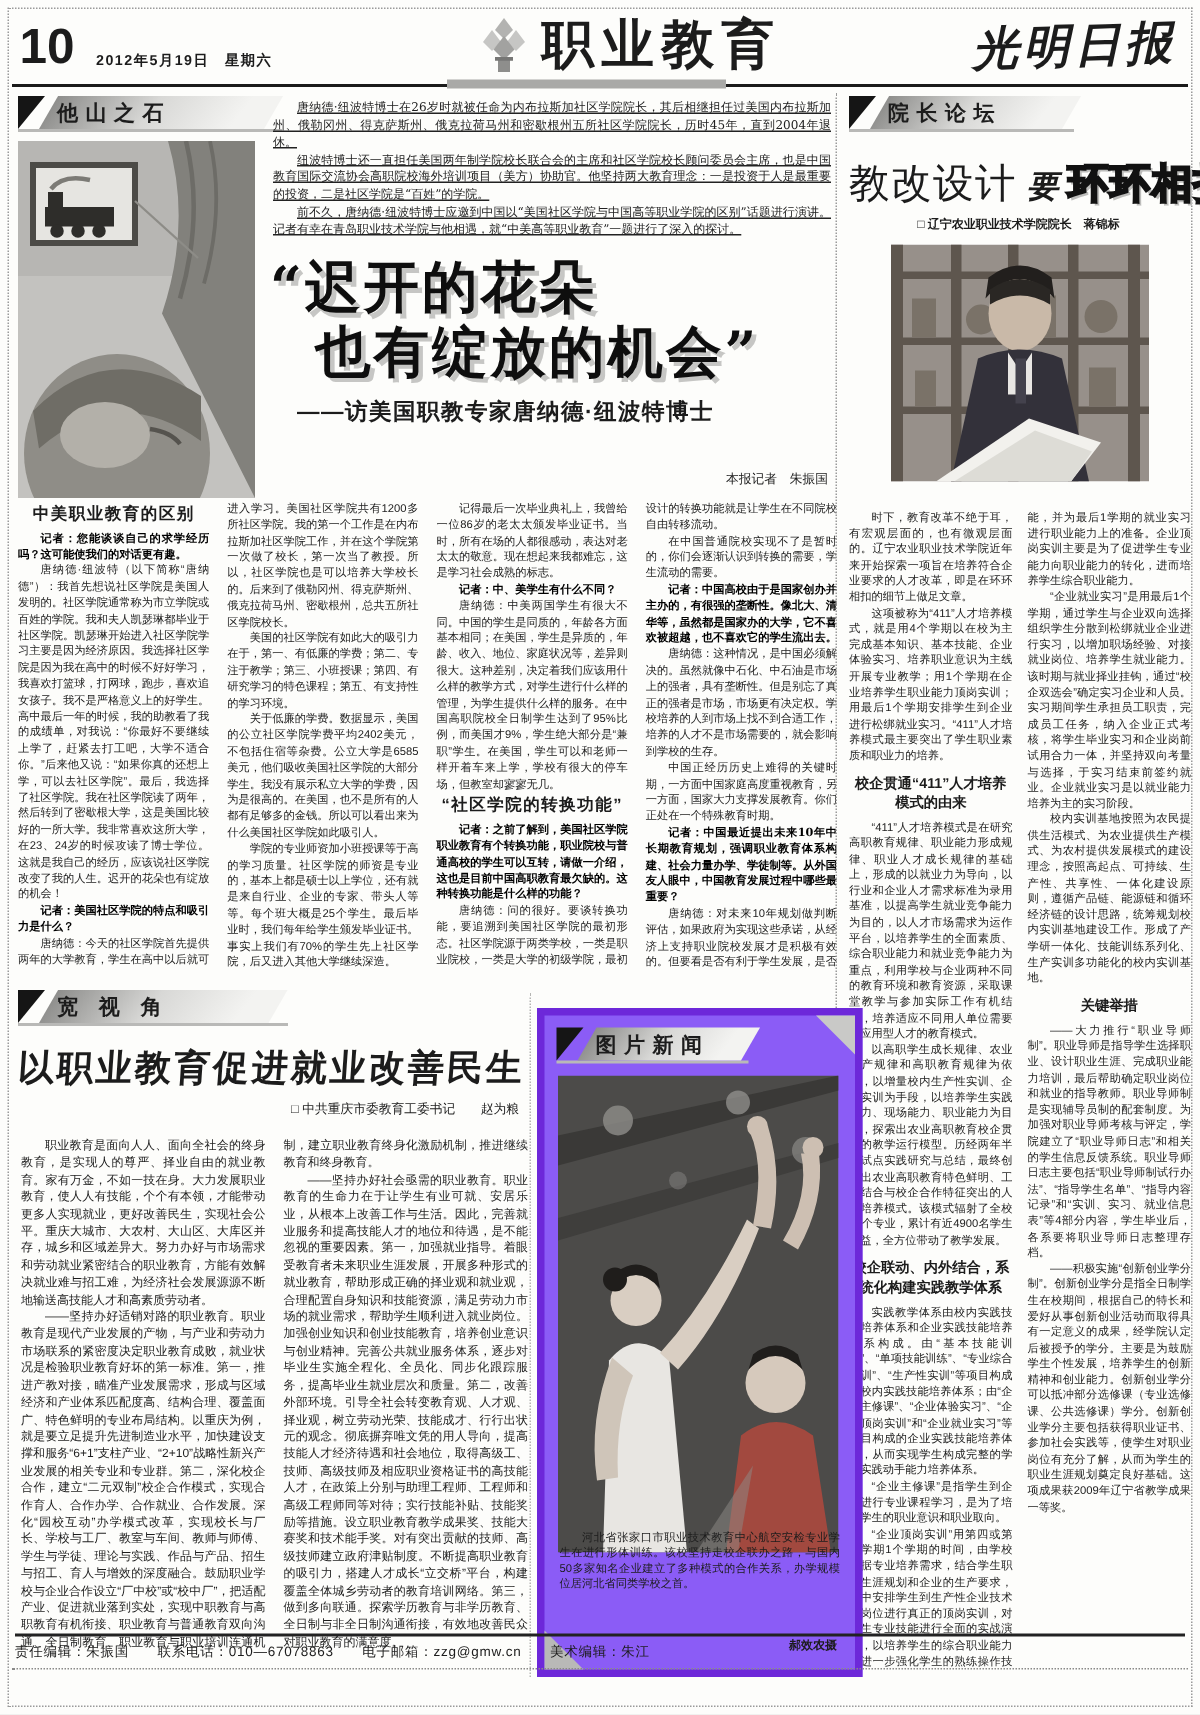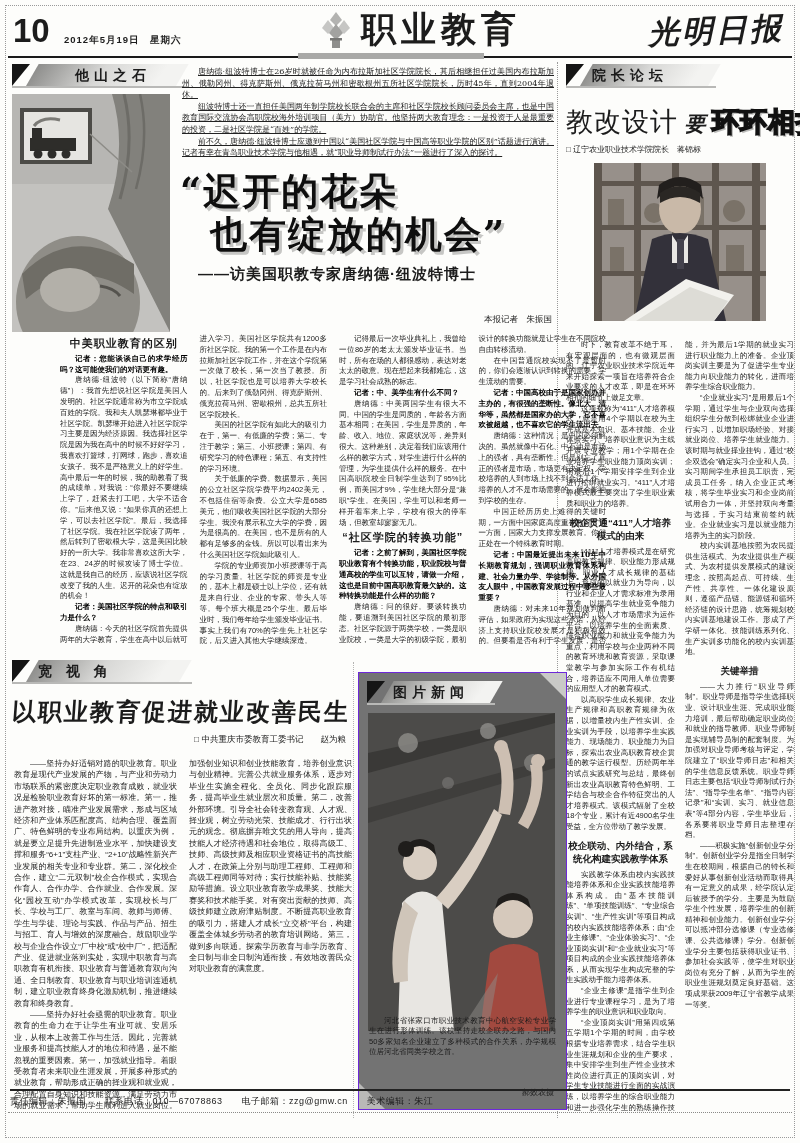--- a/index.html
+++ b/index.html
@@ -18,75 +18,75 @@
   .header-bar{position:absolute;left:298px;top:53px;width:186px;height:6px;background:#a9a9a7;}
 
   
   .tab{position:relative;height:22px;overflow:visible;border-bottom:2px solid #b9b9b7;}
   .tab .tri{position:absolute;left:0;top:0;width:0;height:0;border-top:22px solid #151515;border-right:18px solid transparent;}
   .tab .bar{position:absolute;left:14px;top:0;width:85%;height:22px;background:linear-gradient(100deg,#8e8e8c,#d8d8d6 45%,#f3f3f1 85%);
             transform:skewX(-30deg);transform-origin:bottom left;}
   .tab .lbl{position:relative;z-index:1;font-weight:900;font-size:14px;line-height:22px;padding-left:26px;letter-spacing:5px;}
 
   
-  .tashan{position:absolute;left:12px;top:64px;width:176px;text-align:center;}
+  .tashan{position:absolute;left:12px;top:64px;width:176px;}
   .tashan svg{display:block;margin-top:6px;}
 
   
   .intro{position:absolute;left:182px;top:66px;width:372px;font-family:"DejaVu Serif",serif;
          font-size:8px;line-height:11.6px;text-align:justify;color:#222;text-decoration:underline;}
   .intro p{margin:0;text-indent:2em;}
   .feature{position:absolute;left:180px;top:170px;width:376px;height:156px;}
   .hl{font-family:"DejaVu Serif",serif;font-weight:900;font-size:37px;letter-spacing:2px;color:#0e0e0e;
       text-shadow:3px 3px 0 #c6c6c4;line-height:1.15;margin:0;}
   .hl2{padding-left:30px;}
   .feature .sub{margin:10px 0 0 18px;font-size:15px;font-weight:700;letter-spacing:1px;}
   .feature .by{position:absolute;right:4px;bottom:0;font-size:8.5px;font-family:"DejaVu Serif",serif;}
 
   
   .interview{position:absolute;left:12px;top:334px;width:546px;height:322px;
              column-count:4;column-gap:12px;column-fill:auto;overflow:hidden;
-             font-size:7.5px;line-height:10.8px;text-align:justify;margin-left:48px;}
+             font-size:7.5px;line-height:10.8px;text-align:justify;}
   .interview p,.forumtext p,.widetext p{margin:0;text-indent:2em;}
   .interview h3{font-size:11px;text-align:center;margin:4px 0 5px;letter-spacing:1px;}
   .q{font-family:"DejaVu Serif",serif;font-weight:700;color:#000;}
 
   
   .vrule-right{position:absolute;left:557px;top:62px;height:1056px;border-left:1px dotted #9a9a9a;}
   .vrule-mid{position:absolute;left:353px;top:662px;height:456px;border-left:1px dotted #b5b5b3;}
   .forum{position:absolute;left:566px;top:64px;width:228px;}
   .forum .tab{width:150px;}
   .forum-hl{margin:16px 0 4px;white-space:nowrap;}
   .forum-hl .solid{font-size:27px;font-weight:400;letter-spacing:1px;}
   .forum-hl .mid{font-size:21px;font-weight:700;font-family:"DejaVu Serif",serif;font-style:italic;padding:0 2px;}
   .forum-hl .outline{font-size:27px;font-weight:900;color:#fff;-webkit-text-stroke:1.6px #111;
                      text-shadow:2px 2px 0 #bdbdbb;letter-spacing:1px;}
-  .forum-by{text-align:left;font-size:8px;margin:2px 2px 8px 0;}
+  .forum-by{text-align:center;font-size:8px;margin:2px 2px 8px 0;font-weight:bold;}
   .forumtext{position:absolute;left:566px;top:340px;width:228px;height:778px;
              column-count:2;column-gap:10px;column-fill:auto;overflow:hidden;
              font-size:7.5px;line-height:10.6px;text-align:justify;}
   .forumtext h3{font-size:9.5px;text-align:center;margin:6px 2px 5px;line-height:13px;}
 
   
   .wide{position:absolute;left:12px;top:660px;width:340px;}
   .wide .tab{width:180px;}
   .wide-hl{margin:12px 0 6px;font-size:24px;font-weight:900;letter-spacing:2px;
            font-family:"DejaVu Serif",serif;transform:skewX(-4deg);}
   .wide-by{text-align:right;font-size:8.5px;margin:0 6px 8px 0;}
   .widetext{position:absolute;left:14px;top:758px;width:338px;height:362px;
             column-count:2;column-gap:12px;column-fill:auto;overflow:hidden;
             font-size:8px;line-height:11.4px;text-align:justify;}
 
   
-  .pnews{position:absolute;left:358px;top:672px;width:207px;height:436px;border:1px solid #6d28d9;background:#737373;}
+  .pnews{position:absolute;left:358px;top:672px;width:207px;height:436px;border:5px solid #6d28d9;background:#8b5cf6;}
   .pnews .tab{position:absolute;left:8px;top:8px;width:128px;}
   .pnews svg{position:absolute;left:9px;top:40px;}
   .pnews .cap{position:absolute;left:10px;top:343px;width:187px;font-size:7.5px;line-height:10.4px;
               text-align:justify;text-indent:2em;font-family:Liberation Sans, sans-serif;}
-  .pnews .credit{position:absolute;right:12px;top:414px;font-size:8px;font-weight:400;}
+  .pnews .credit{position:absolute;right:12px;top:414px;font-size:8px;font-weight:700;}
   .fold-bl{position:absolute;left:0;bottom:0;width:0;height:0;border-bottom:26px solid #b9b9b7;border-right:26px solid transparent;}
   .fold-tr{position:absolute;right:0;top:0;width:0;height:0;border-top:26px solid #c9c9c7;border-left:26px solid transparent;}
 
   
   .foot-dots{position:absolute;left:8px;right:8px;top:1112px;border-top:1px dotted #8a8a88;}
   .footer{position:absolute;left:10px;right:10px;top:1089px;border-top:2px solid #222;padding-top:4px;
           font-size:9px;letter-spacing:.5px;}
 </style>
 </head>
 <body>
@@ -136,21 +136,21 @@
       <ellipse cx="66" cy="208" rx="62" ry="66" fill="#8f8d87"></ellipse>
       <path d="M10 180 Q60 130 122 170 L122 200 Q66 160 14 205 Z" fill="#6f6d66"></path>
       <ellipse cx="58" cy="196" rx="30" ry="22" fill="#b3b0a9"></ellipse>
       <path d="M88 192 q14 2 20 10" stroke="#55534e" stroke-width="3" fill="none"></path>
     </svg>
   </div>
 
   <div class="intro">
       <p>唐纳德·纽波特博士在26岁时就被任命为内布拉斯加社区学院院长，其后相继担任过美国内布拉斯加州、俄勒冈州、得克萨斯州、俄克拉荷马州和密歇根州五所社区学院院长，历时45年，直到2004年退休。</p>
       <p>纽波特博士还一直担任美国两年制学院校长联合会的主席和社区学院校长顾问委员会主席，也是中国教育国际交流协会高职院校海外培训项目（美方）协助官。他坚持两大教育理念：一是投资于人是最重要的投资，二是社区学院是“百姓”的学院。</p>
-      <p>前不久，唐纳德·纽波特博士应邀到中国以“美国社区学院与中国高等职业学院的区别”话题进行演讲。记者有幸在青岛职业技术学院与他相遇，就“职业导师制试行办法”一题进行了深入的探讨。</p>
+      <p>前不久，唐纳德·纽波特博士应邀到中国以“美国社区学院与中国高等职业学院的区别”话题进行演讲。记者有幸在青岛职业技术学院与他相遇，就“中美高等职业教育”一题进行了深入的探讨。</p>
     </div>
 
   <div class="feature">
     <p class="hl">“迟开的花朵</p>
     <p class="hl hl2">也有绽放的机会”</p>
     <div class="sub">——访美国职教专家唐纳德·纽波特博士</div>
     <div class="by">本报记者　朱振国</div>
   </div>
 
   <div class="interview">
@@ -241,20 +241,21 @@
   <div class="wide">
     <div class="tab">
       <span class="tri"></span>
       <span class="bar"></span>
       <span class="lbl">宽 视 角</span>
     </div>
     <div class="wide-hl">以职业教育促进就业改善民生</div>
     <div class="wide-by">□ 中共重庆市委教育工委书记　　赵为粮</div>
   </div>
   <div class="widetext">
+      <p>职业教育是面向人人、面向全社会的终身教育，是实现人的尊严、择业自由的就业教育。家有万金，不如一技在身。大力发展职业教育，使人人有技能，个个有本领，才能带动更多人实现就业，更好改善民生，实现社会公平。重庆大城市、大农村、大山区、大库区并存，城乡和区域差异大。努力办好与市场需求和劳动就业紧密结合的职业教育，方能有效解决就业难与招工难，为经济社会发展源源不断地输送高技能人才和高素质劳动者。</p>
       <p>——坚持办好适销对路的职业教育。职业教育是现代产业发展的产物，与产业和劳动力市场联系的紧密度决定职业教育成败，就业状况是检验职业教育好坏的第一标准。第一，推进产教对接，瞄准产业发展需求，形成与区域经济和产业体系匹配度高、结构合理、覆盖面广、特色鲜明的专业布局结构。以重庆为例，就是要立足提升先进制造业水平，加快建设支撑和服务“6+1”支柱产业、“2+10”战略性新兴产业发展的相关专业和专业群。第二，深化校企合作，建立“二元双制”校企合作模式，实现合作育人、合作办学、合作就业、合作发展。深化“园校互动”办学模式改革，实现校长与厂长、学校与工厂、教室与车间、教师与师傅、学生与学徒、理论与实践、作品与产品、招生与招工、育人与增效的深度融合。鼓励职业学校与企业合作设立“厂中校”或“校中厂”，把适配产业、促进就业落到实处，实现中职教育与高职教育有机衔接、职业教育与普通教育双向沟通、全日制教育、职业教育与职业培训连通机制，建立职业教育终身化激励机制，推进继续教育和终身教育。</p>
       <p>——坚持办好社会亟需的职业教育。职业教育的生命力在于让学生有业可就、安居乐业，从根本上改善工作与生活。因此，完善就业服务和提高技能人才的地位和待遇，是不能忽视的重要因素。第一，加强就业指导。着眼受教育者未来职业生涯发展，开展多种形式的就业教育，帮助形成正确的择业观和就业观，合理配置自身知识和技能资源，满足劳动力市场的就业需求，帮助学生顺利进入就业岗位。加强创业知识和创业技能教育，培养创业意识与创业精神。完善公共就业服务体系，逐步对毕业生实施全程化、全员化、同步化跟踪服务，提高毕业生就业层次和质量。第二，改善外部环境。引导全社会转变教育观、人才观、择业观，树立劳动光荣、技能成才、行行出状元的观念。彻底摒弃唯文凭的用人导向，提高技能人才经济待遇和社会地位，取得高级工、技师、高级技师及相应职业资格证书的高技能人才，在政策上分别与助理工程师、工程师和高级工程师同等对待；实行技能补贴、技能奖励等措施。设立职业教育教学成果奖、技能大赛奖和技术能手奖。对有突出贡献的技师、高级技师建立政府津贴制度。不断提高职业教育的吸引力，搭建人才成长“立交桥”平台，构建覆盖全体城乡劳动者的教育培训网络。第三，做到多向联通。探索学历教育与非学历教育、全日制与非全日制沟通衔接，有效地改善民众对职业教育的满意度。</p>
     </div>
 
   <div class="pnews">
     <div class="fold-tr"></div>
     <div class="tab">
       <span class="tri"></span>
       <span class="bar"></span>
       <span class="lbl">图片新闻</span>

